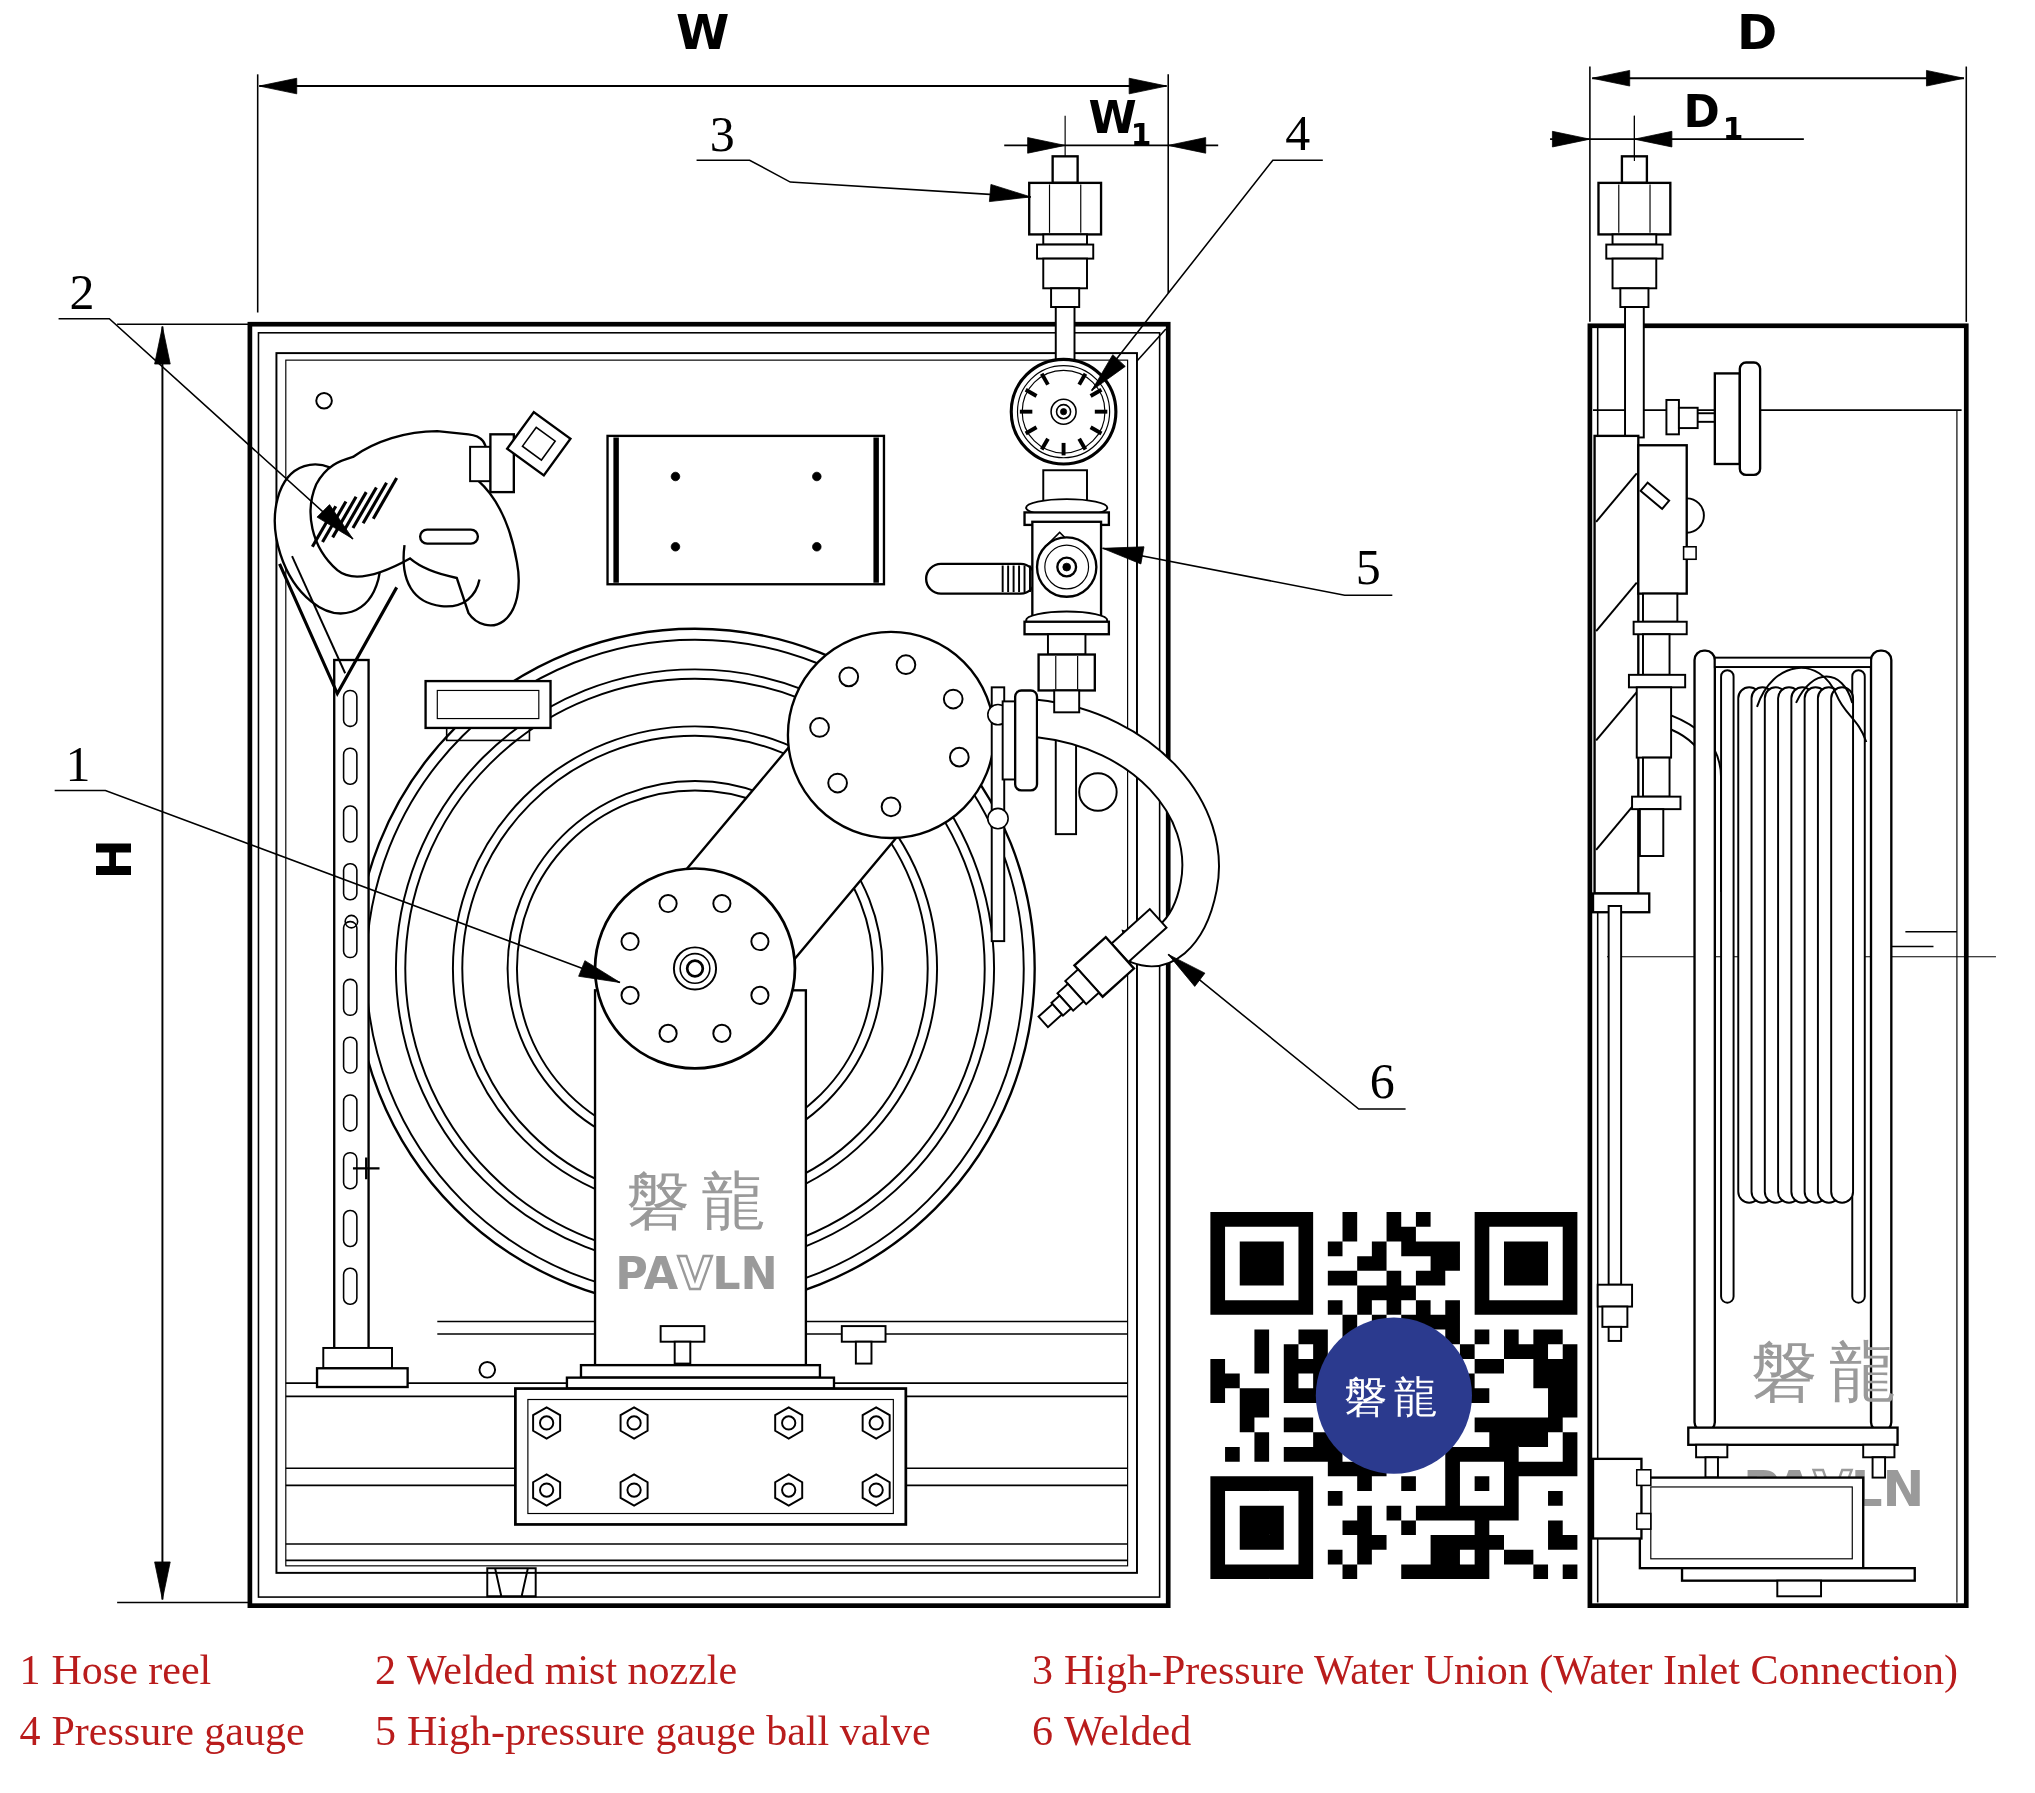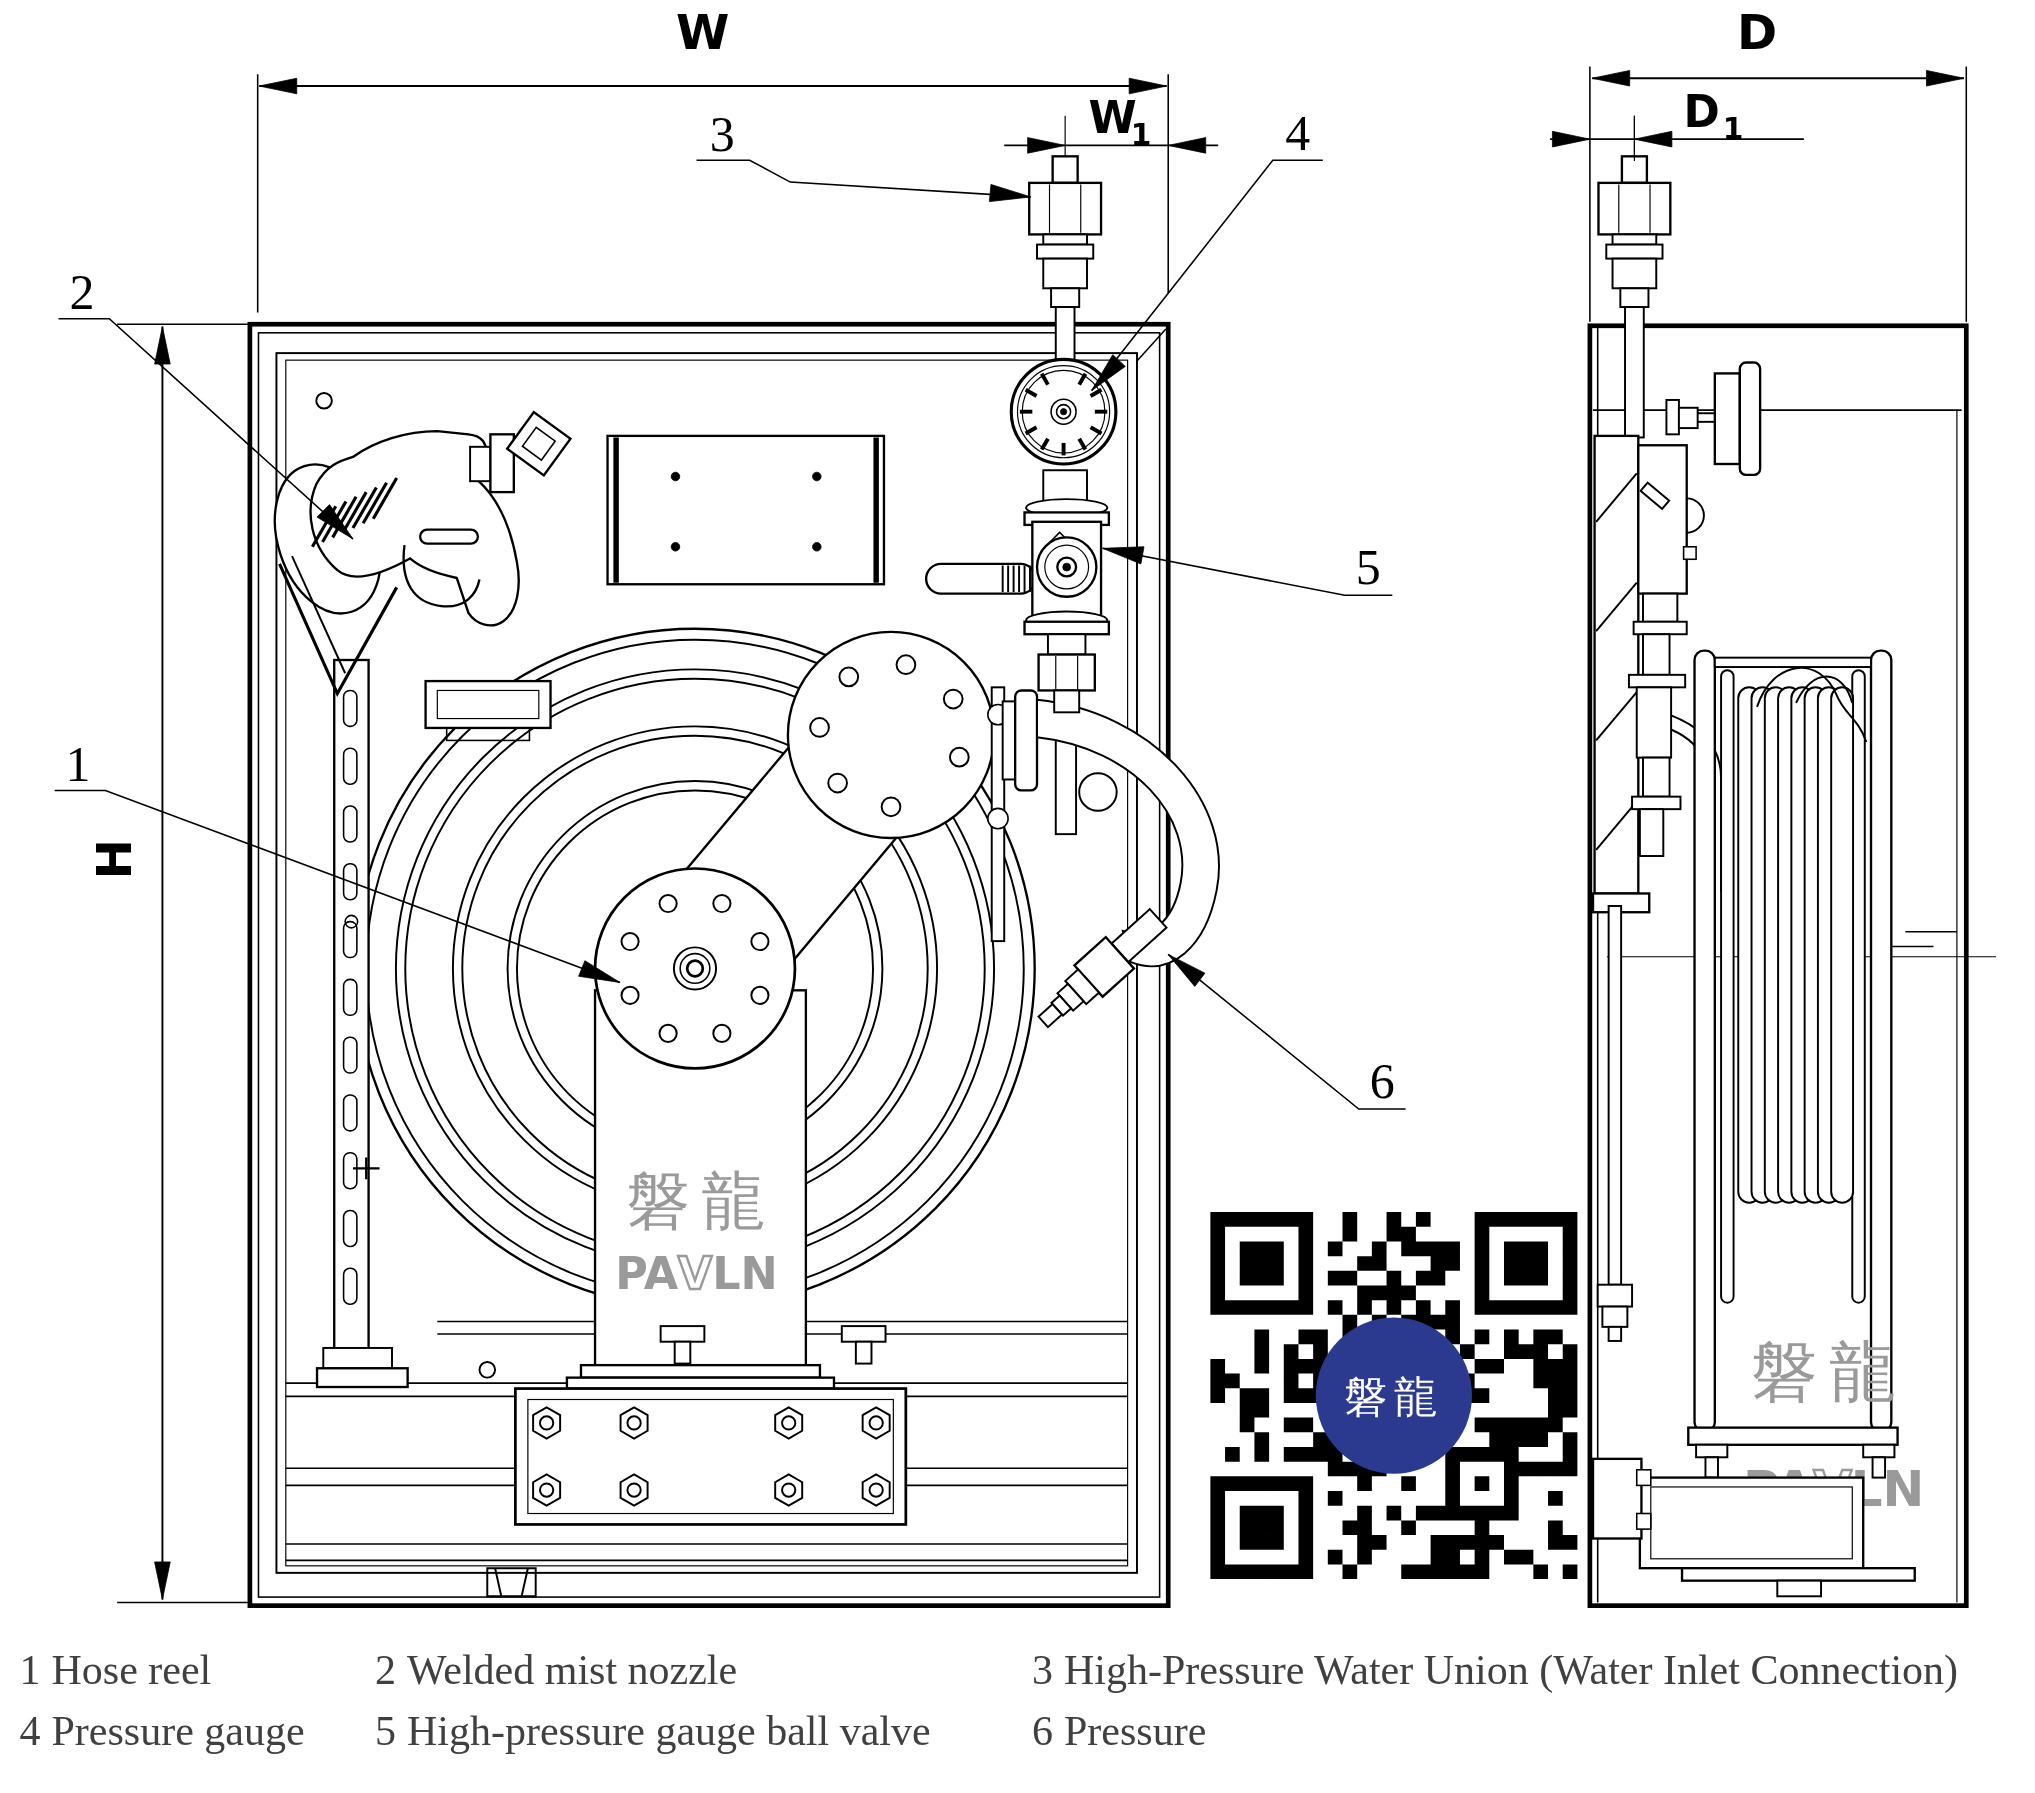--- a/index.html
+++ b/index.html
@@ -1,19 +1,19 @@
 <!DOCTYPE html>
 <html style="font-size:12.5px"><head>
 <meta charset="utf-8">
 <style>
   html,body{margin:0;padding:0;background:#ffffff;}
   .stage{position:relative;width:2035px;height:1794px;background:#fff;overflow:hidden;
          font-family:"Liberation Serif",serif;}
   .stage svg{position:absolute;left:0;top:0;}
-  .legend-item{position:absolute;font-family:"Liberation Serif",serif;font-size:42px;color:#404040;white-space:nowrap;}
+  .legend-item{position:absolute;font-family:"Liberation Serif",serif;font-size:42px;color:#b91c1c;white-space:nowrap;}
   .legend-item .num{margin-right:11px;}
   text{user-select:none;}
   .dimlabel{font-family:"DejaVu Sans",sans-serif;font-weight:bold;}
   .callout{font-family:"Liberation Serif",serif;}
 </style>
 </head>
 <body>
 
 <div class="stage">
 <svg viewBox="0 0 2606 2297" width="2035" height="1794">
@@ -459,17 +459,17 @@
   <div class="legend-item" style="left:1032px;top:1646px;">
     <span class="num">3</span><span>High-Pressure Water Union (Water Inlet Connection)</span>
   </div>
   <div class="legend-item" style="left:19.5px;top:1707px;">
     <span class="num">4</span><span>Pressure gauge</span>
   </div>
   <div class="legend-item" style="left:375px;top:1707px;">
     <span class="num">5</span><span>High-pressure gauge ball valve</span>
   </div>
   <div class="legend-item" style="left:1032px;top:1707px;">
-    <span class="num">6</span><span>Pressure</span>
+    <span class="num">6</span><span>Welded</span>
   </div>
 </div>
 </div>
 
 
 </body></html>

